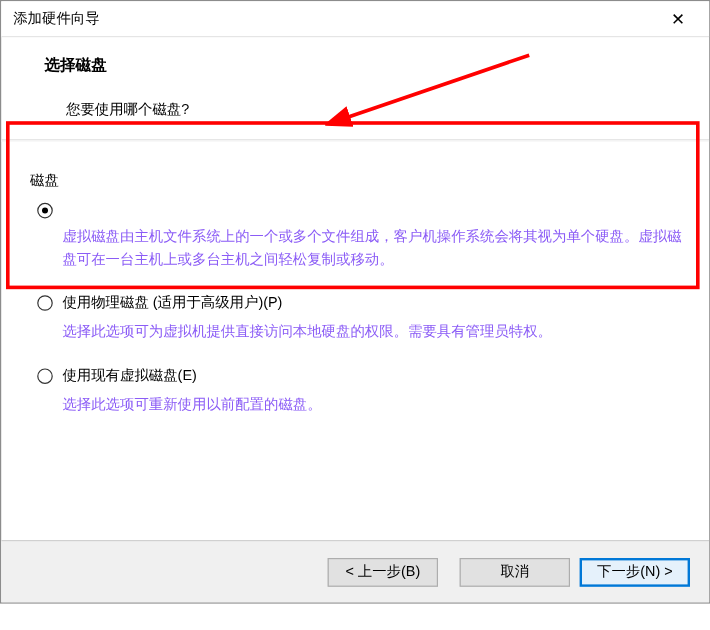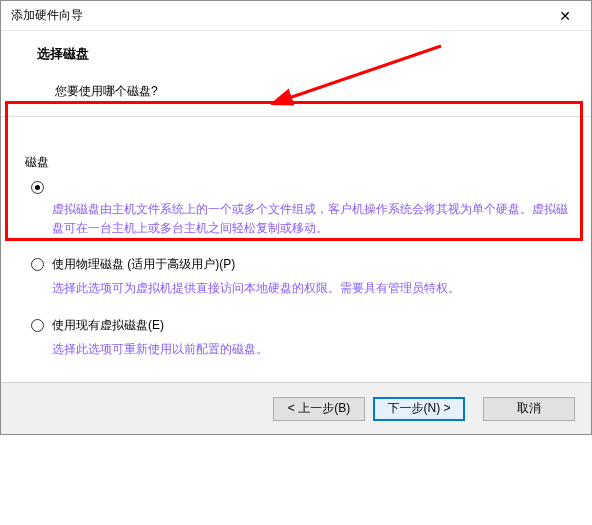--- a/index.html
+++ b/index.html
@@ -5,21 +5,21 @@
   * { box-sizing: border-box; }
   html, body {
     margin: 0; padding: 0;
     width: 592px; height: 525px;
     font-family: "Microsoft YaHei", "SimSun", Tahoma, sans-serif;
     font-size: 12px;
     background: #fff;
     color: #000;
   }
   .window {
-    width: 592px; height: 435px;
+    width: 592px; height: 503px;
     border: 1px solid #8c8c8c;
     background: #fff;
     position: relative;
     overflow: hidden;
   }
   .titlebar {
     height: 30px;
     display: flex;
     align-items: center;
     padding: 0 6px 0 10px;
@@ -40,21 +40,20 @@
   .header-title { font-weight: bold; font-size: 13px; }
   .header-sub { margin: 20px 0 0 18px; font-size: 12px; }
   .sep {
     height: 2px;
     background: #e0e0e0;
     border-bottom: 1px solid #fff;
     margin: 6px 0 0 0;
   }
   .body {
     padding: 16px 18px 8px 22px;
-    margin-top: 12px;
   }
   .group-label {
     font-size: 12px;
     margin: 8px 0 10px 2px;
   }
   .option {
     margin: 0 0 18px 8px;
   }
   .opt-row {
     display: flex; align-items: center;
@@ -171,22 +170,22 @@
       <div class="opt-row">
         <span class="radio"></span>
         <span class="opt-label">使用现有虚拟磁盘(E)</span>
       </div>
       <div class="opt-desc">选择此选项可重新使用以前配置的磁盘。</div>
     </div>
   </div>
 
   <div class="footer">
     <div class="btn">&lt; 上一步(B)</div>
+    <div class="btn spacer">取消</div>
     <div class="btn primary">下一步(N) &gt;</div>
-    <div class="btn spacer">取消</div>
   </div>
 
   <div class="annot-box"></div>
   <svg class="arrow" viewBox="0 0 180 65">
     <defs>
       <marker id="ah" markerWidth="10" markerHeight="10" refX="2" refY="3" orient="auto">
         <path d="M0,0 L0,6 L8,3 z" fill="#ff0000"></path>
       </marker>
     </defs>
     <line x1="170" y1="5" x2="15" y2="58" stroke="#ff0000" stroke-width="3" marker-end="url(#ah)"></line>

